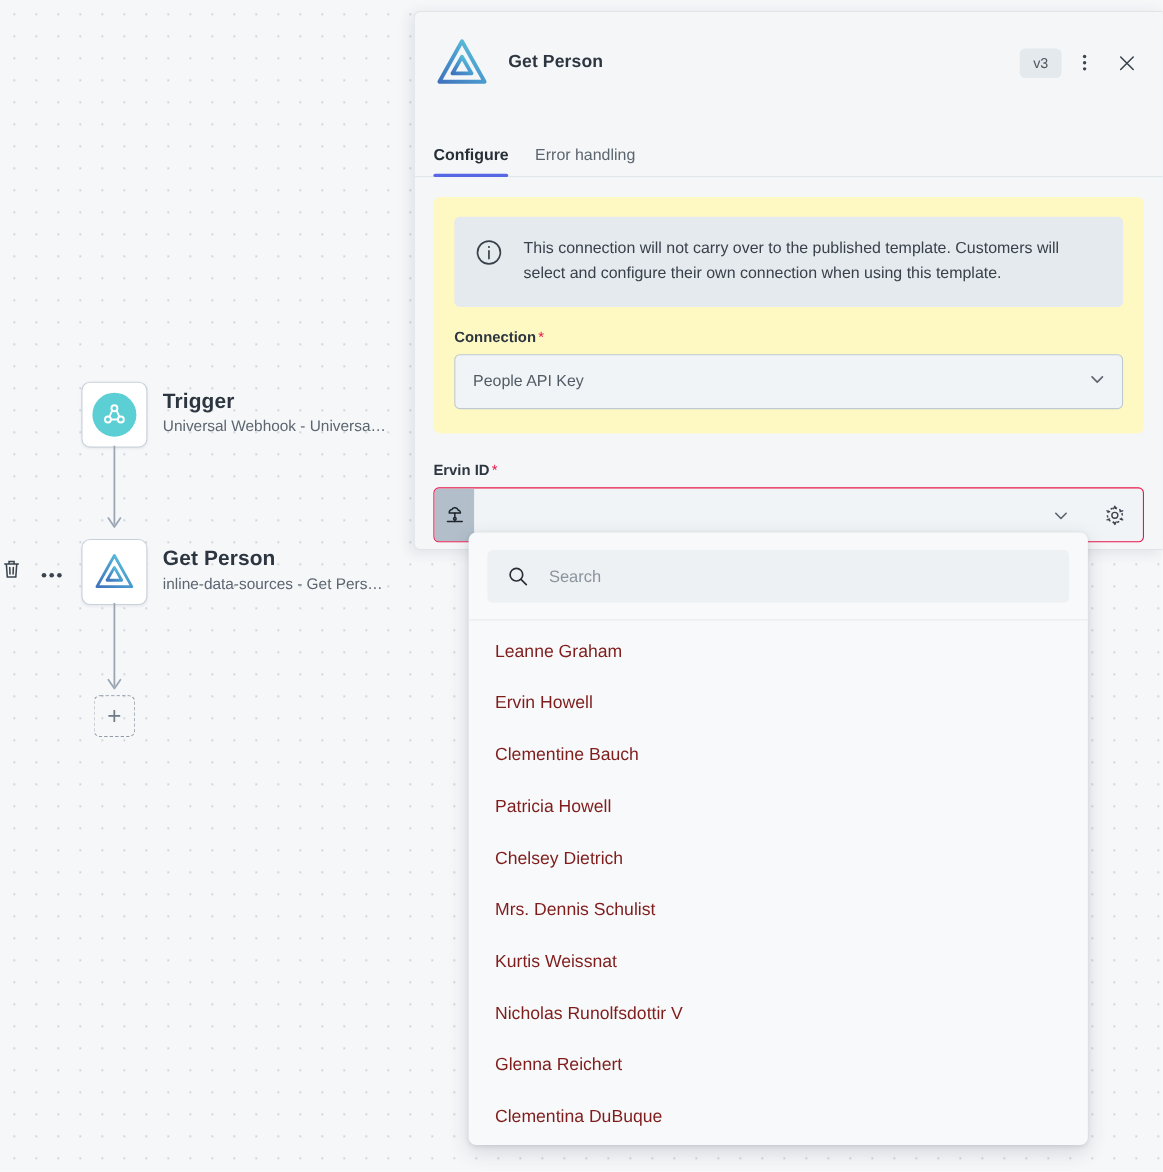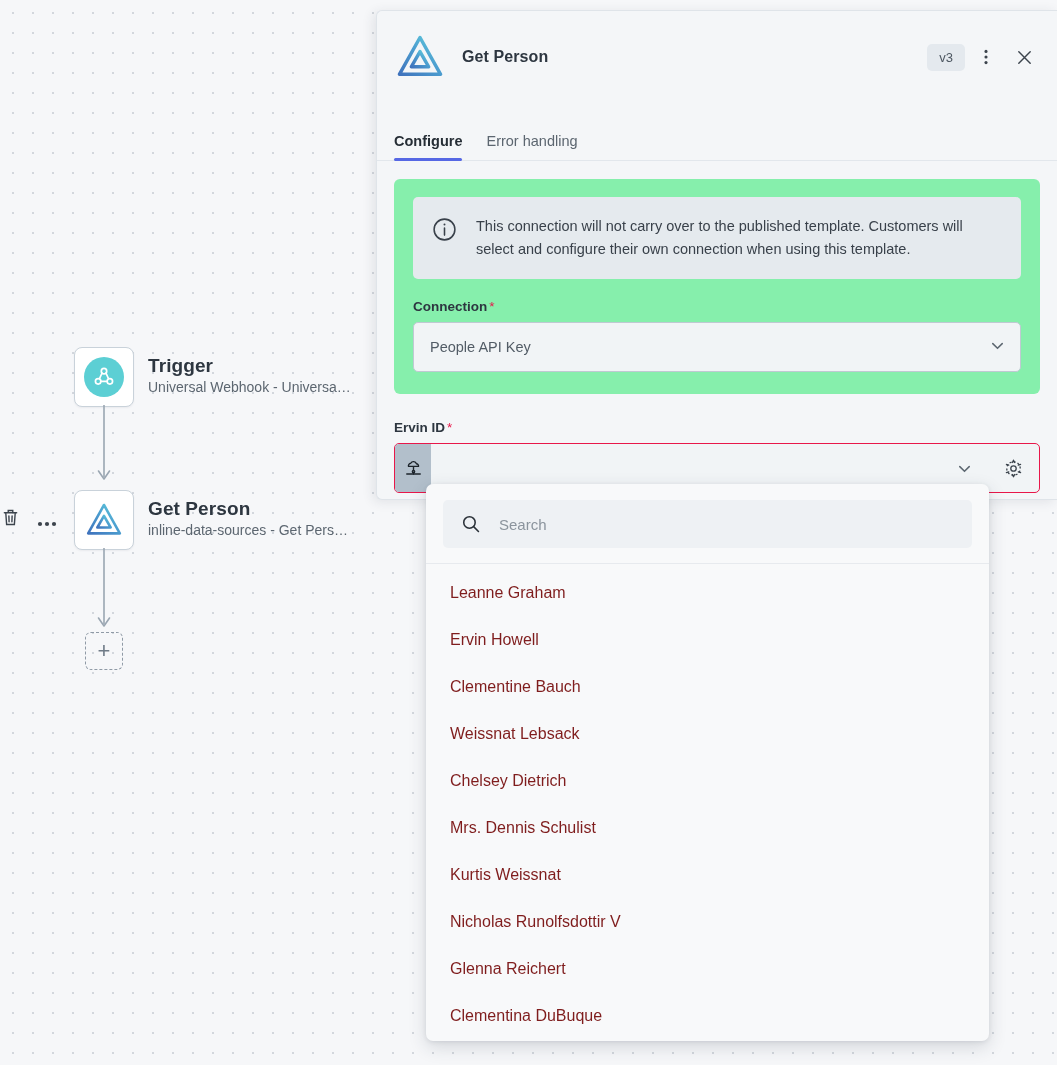--- a/index.html
+++ b/index.html
@@ -123,21 +123,21 @@
   .tab.active::after {
     content: ""; position: absolute;
     left: 0; right: 0; bottom: -1px;
     height: 3px; background: #5668e4; border-radius: 2px;
   }
 
   .panel-body { padding: 0; }
 
   .section-card {
     margin: 18px 17px 0 17px;
-    background: #86efac;
+    background: #fef9c3;
     border-radius: 6px;
     padding: 18px 19px 22px 19px;
   }
   .notice {
     display: flex; align-items: flex-start;
     background: #e5eaee;
     border-radius: 5px;
     padding: 18px 18px;
   }
   .notice-icon { flex: 0 0 auto; margin-right: 18px; color: #39414a; margin-top: 1px; }
@@ -416,21 +416,21 @@
         </svg>
       </span>
       <input class="dd-search-input" type="text" value="" placeholder="Search" style="">
     </div>
   </div>
 
   <div class="dd-list">
     <div class="dd-item">Leanne Graham</div>
     <div class="dd-item">Ervin Howell</div>
     <div class="dd-item">Clementine Bauch</div>
-    <div class="dd-item">Weissnat Lebsack</div>
+    <div class="dd-item">Patricia Howell</div>
     <div class="dd-item">Chelsey Dietrich</div>
     <div class="dd-item">Mrs. Dennis Schulist</div>
     <div class="dd-item">Kurtis Weissnat</div>
     <div class="dd-item">Nicholas Runolfsdottir V</div>
     <div class="dd-item">Glenna Reichert</div>
     <div class="dd-item">Clementina DuBuque</div>
   </div>
 </div>
 
 </body></html>

